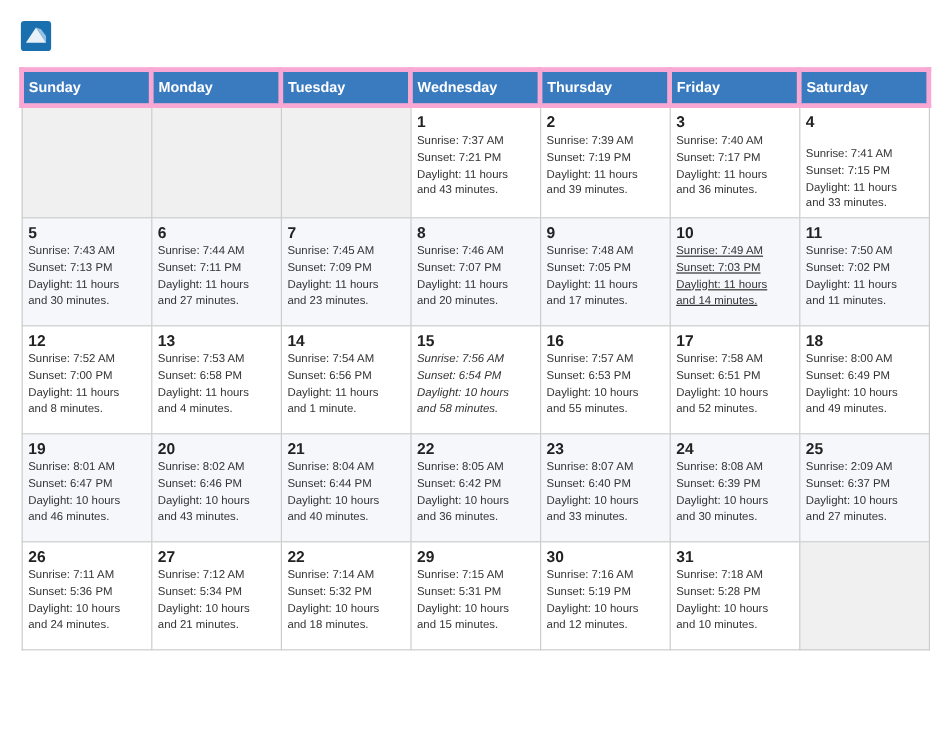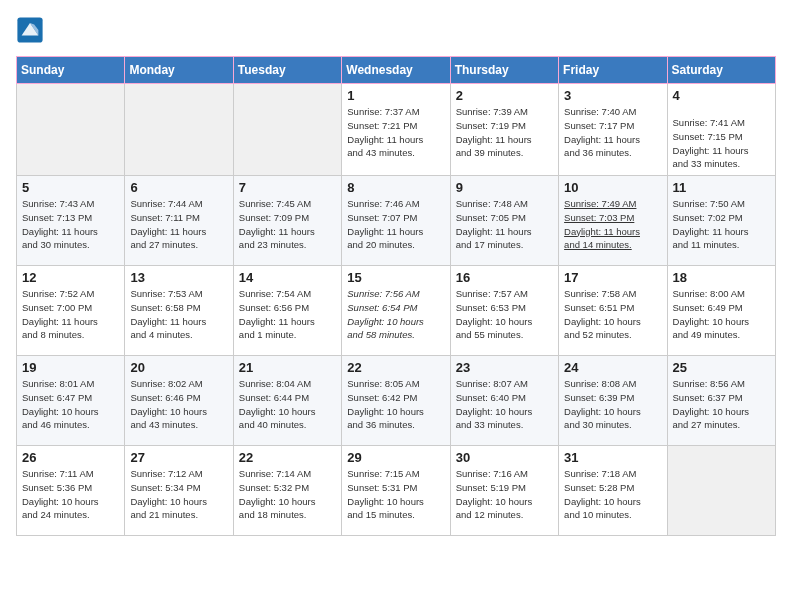--- a/index.html
+++ b/index.html
@@ -58,21 +58,21 @@
       border-collapse: collapse;
       table-layout: fixed;
     }
     thead tr th {
       background-color: #3a7abf;
       color: #fff;
       font-size: 12px;
       font-weight: bold;
       padding: 6px 4px;
       text-align: left;
-      border: 1px solid #f9a8d4;
+      border: 4px solid #f9a8d4;
     }
     tbody tr td {
       vertical-align: top;
       border: 1px solid #ccc;
       padding: 4px 5px;
       height: 90px;
       background: #fff;
     }
     tbody tr:nth-child(even) td {
       background: #f5f7fa;
@@ -299,21 +299,21 @@
         </td>
         <td>
           <div class="day-number">24</div>
           <div class="day-info" style="white-space: pre-line;">Sunrise: 8:08 AM
 Sunset: 6:39 PM
 Daylight: 10 hours
 and 30 minutes.</div>
         </td>
         <td>
           <div class="day-number">25</div>
-          <div class="day-info" style="white-space: pre-line;">Sunrise: 8:56 AM
+          <div class="day-info" style="white-space: pre-line;">Sunrise: 2:09 AM
 Sunset: 6:37 PM
 Daylight: 10 hours
 and 27 minutes.</div>
         </td>
       </tr>
       <tr>
         <td>
           <div class="day-number">26</div>
           <div class="day-info" style="white-space: pre-line;">Sunrise: 7:11 AM
 Sunset: 5:36 PM

